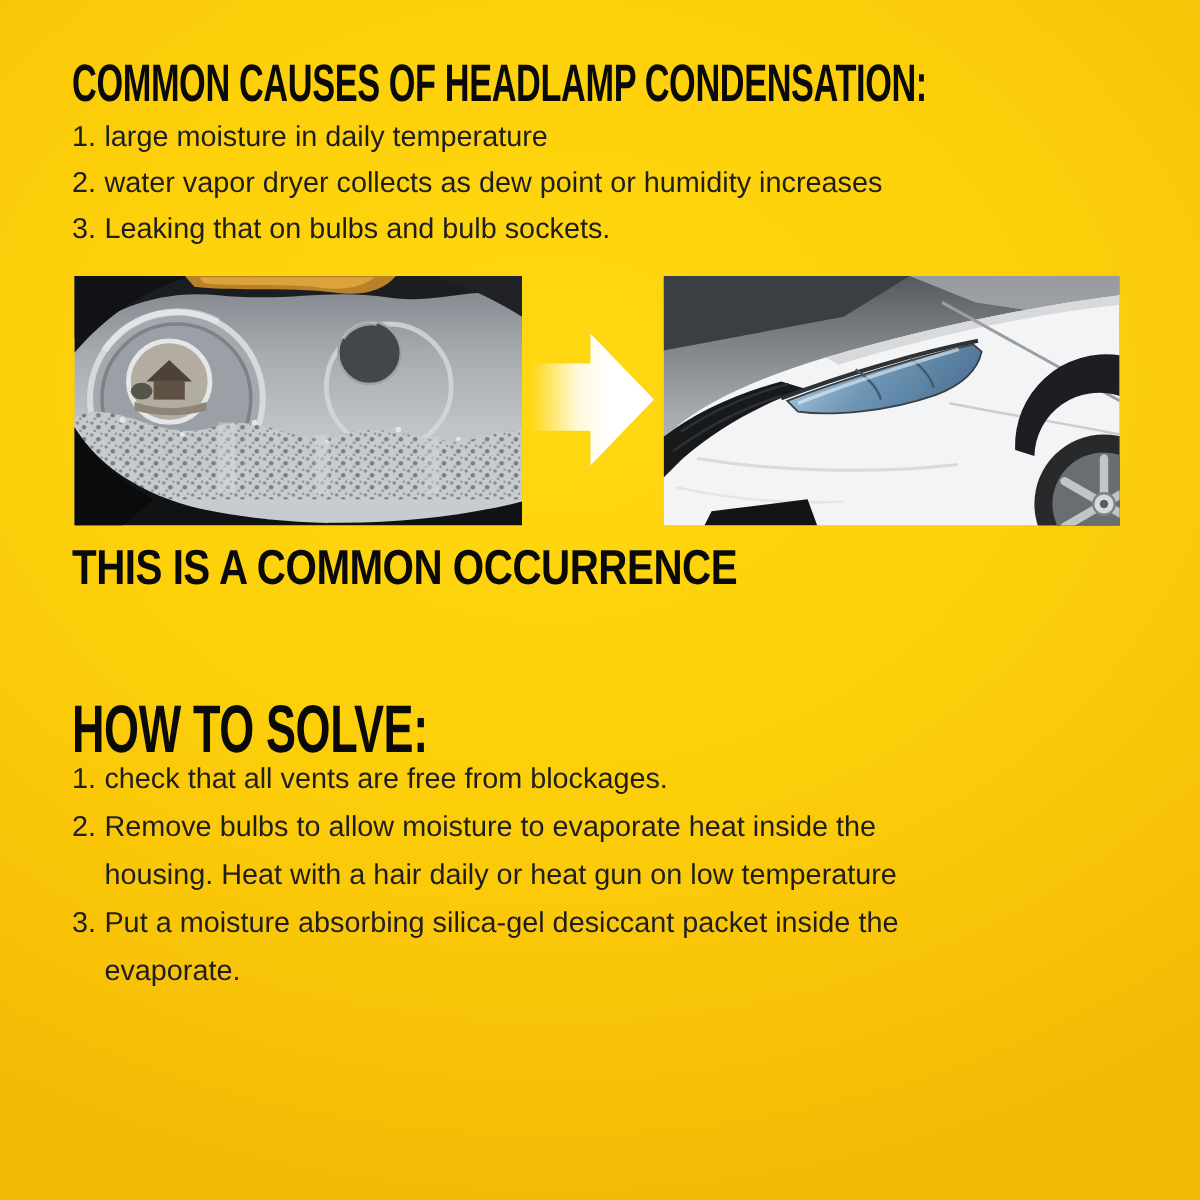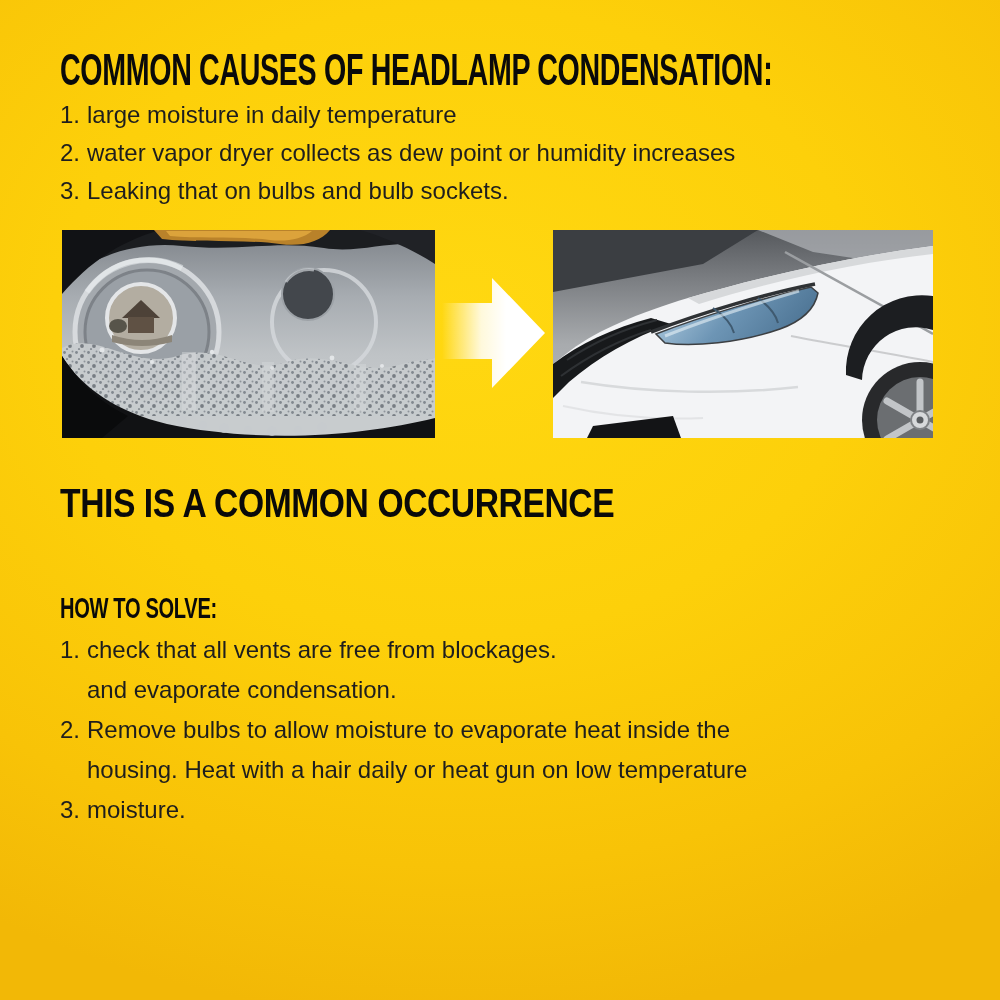--- a/index.html
+++ b/index.html
@@ -7,22 +7,22 @@
     width:1000px;height:1000px;position:relative;overflow:hidden;
     font-family:"Liberation Sans","DejaVu Sans",sans-serif;
     background:radial-gradient(ellipse 900px 700px at 46% 32%, #ffd811 0%, #fdd00a 45%, #f8c307 78%, #f2b806 100%);
   }
   .headline{position:absolute;left:60px;color:#0a0a0a;font-weight:700;white-space:nowrap;}
   .cond{display:inline-block;transform-origin:left center;letter-spacing:-0.5px;}
   .sx65{transform:scaleX(.65);}
   .sx67{transform:scaleX(.67);}
   .sx82{transform:scaleX(.82);}
   #causes-title{top:45px;font-size:44px;line-height:50px;}
-  #notice{top:478px;font-size:41px;line-height:50px;}
-  #solve-title{top:584px;font-size:30px;line-height:48px;}
+  #notice{top:448px;font-size:41px;line-height:50px;}
+  #solve-title{top:584px;font-size:56px;line-height:48px;}
 
   .num-list{position:absolute;left:60px;color:#1e1e1e;font-size:24px;}
   #causes-list{top:96px;line-height:38px;}
   #solve-list{top:630px;line-height:40px;}
   .li{display:flex;align-items:flex-start;}
   .li .num{flex:0 0 27px;}
   .li .txt{flex:1 1 auto;}
   .li .txt div{white-space:nowrap;}
 
   .photo{position:absolute;top:230px;height:208px;}
@@ -202,29 +202,29 @@
 
 <div class="headline" id="solve-title">
   <span class="cond sx67">HOW TO SOLVE:</span>
 </div>
 
 <div class="num-list" id="solve-list">
   <div class="li">
     <span class="num">1.</span>
     <span class="txt">
       <div>check that all vents are free from blockages.</div>
-      <div>and evaporate condensation.</div>
     </span>
   </div>
   <div class="li">
     <span class="num">2.</span>
     <span class="txt">
       <div>Remove bulbs to allow moisture to evaporate heat inside the</div>
       <div>housing. Heat with a hair daily or heat gun on low temperature</div>
     </span>
   </div>
   <div class="li">
     <span class="num">3.</span>
     <span class="txt">
-      <div>moisture.</div>
+      <div>Put a moisture absorbing silica-gel desiccant packet inside the</div>
+      <div>evaporate.</div>
     </span>
   </div>
 </div>
 
 </body></html>

